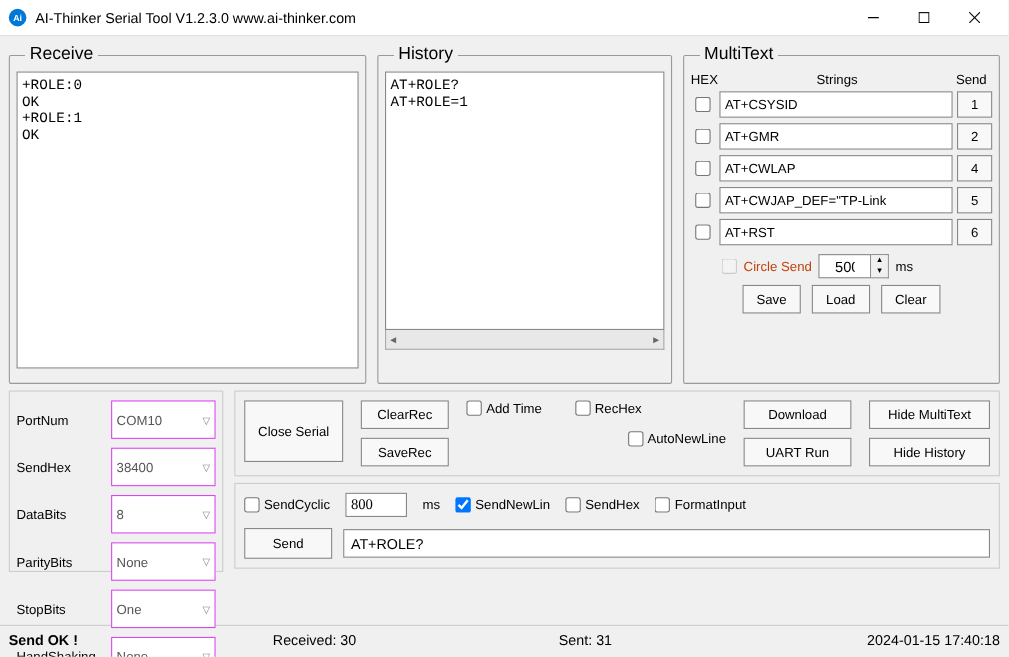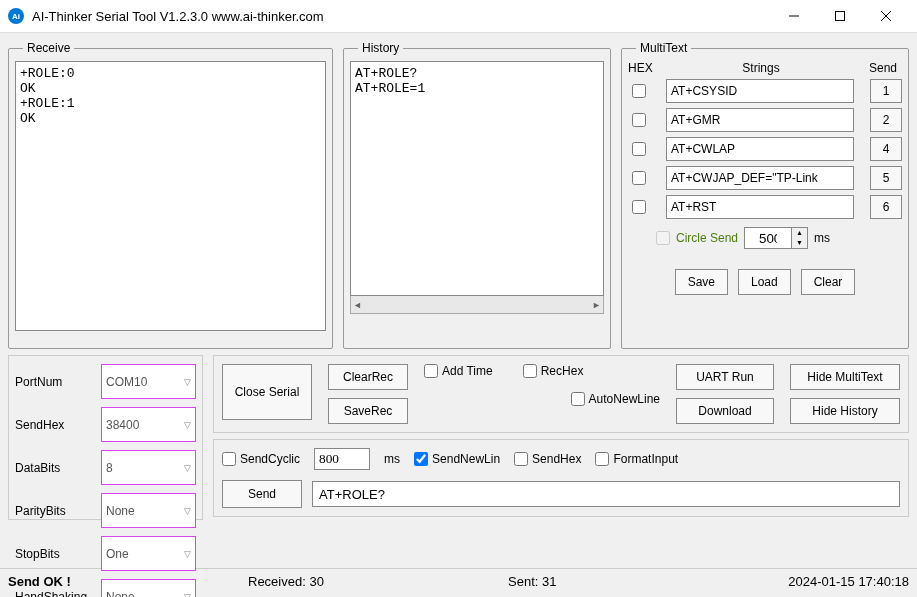--- a/index.html
+++ b/index.html
@@ -4,44 +4,44 @@
 <style>
 * { box-sizing: border-box; margin: 0; padding: 0; }
 body { font-family: Arial, sans-serif; font-size: 12px; background: #f0f0f0; width: 917px; height: 597px; overflow: hidden; color: #000; }
 .titlebar { height: 32px; background: #fff; display: flex; align-items: center; padding: 16px 8px; border-bottom: 1px solid #ddd; }
 .titlebar .icon { width: 16px; height: 16px; border-radius: 50%; background: #0078d7; display: flex; align-items: center; justify-content: center; color: #fff; font-size: 8px; font-weight: bold; margin-right: 8px; }
 .titlebar .title { flex: 1; font-size: 13px; }
 .titlebar .winbtn { width: 46px; height: 32px; display: flex; align-items: center; justify-content: center; cursor: pointer; }
 .main { padding: 8px; display: flex; flex-direction: column; gap: 6px; height: 535px; }
 .top-row { display: flex; gap: 10px; height: 308px; }
 fieldset { border: 1px solid #999; border-radius: 2px; padding: 6px; background: #f0f0f0; position: relative; }
-legend { font-size: 12px; padding: 0 4px; margin-left: 8px; }
+legend { font-size: 16px; padding: 0 4px; margin-left: 8px; }
 .receive-box { width: 325px; }
 .history-box { width: 268px; }
 .multitext-box { flex: 1; }
 .textarea-like { width: 100%; height: 270px; background: #fff; border: 1px solid #888; padding: 4px; font-family: "Courier New", monospace; font-size: 13px; white-space: pre; overflow: auto; resize: none; }
 .history-area { width: 100%; height: 235px; background: #fff; border: 1px solid #888; padding: 4px; font-family: "Courier New", monospace; font-size: 13px; white-space: pre; overflow: auto; }
 .hscroll { height: 18px; background: #e8e8e8; border: 1px solid #aaa; border-top: none; display: flex; align-items: center; justify-content: space-between; padding: 0 2px; }
 .hscroll span { font-size: 9px; color: #666; }
 .mt-header { display: flex; font-size: 12px; margin-bottom: 4px; }
 .mt-header .h-hex { width: 30px; }
 .mt-header .h-str { flex: 1; text-align: center; }
 .mt-header .h-send { width: 38px; text-align: center; }
-.mt-row { display: flex; align-items: center; gap: 16px; margin-bottom: 5px; }
+.mt-row { display: flex; align-items: center; gap: 4px; margin-bottom: 5px; }
 .mt-row input[type=checkbox] { width: 14px; height: 14px; margin: 0 4px; }
 .mt-row input[type=text] { flex: 1; height: 24px; border: 1px solid #888; padding: 0 4px; font-size: 12px; background: #fff; }
 .mt-row .num-btn { width: 32px; height: 24px; border: 1px solid #888; background: #f8f8f8; cursor: pointer; font-size: 12px; }
 .circle-row { display: flex; align-items: center; gap: 6px; margin-top: 8px; margin-left: 28px; }
 .circle-row input[type=checkbox] { width: 14px; height: 14px; }
-.circle-row .lbl { color: #4d7c0f; }
+.circle-row .lbl { color: #c2410c; }
 .spin { width: 48px; height: 22px; border: 1px solid #888; padding: 0 14px; text-align: right; background: #fff; }
 .spinwrap { display: flex; }
 .spin-arrows { width: 16px; display: flex; flex-direction: column; border: 1px solid #888; border-left: none; }
 .spin-arrows div { flex: 1; font-size: 7px; text-align: center; cursor: pointer; background: #f0f0f0; line-height: 9px; }
-.mt-btn-row { display: flex; gap: 10px; margin-top: 20px; justify-content: center; }
+.mt-btn-row { display: flex; gap: 10px; margin-top: 6px; justify-content: center; }
 .btn { height: 26px; padding: 0 12px; border: 1px solid #888; background: #f8f8f8; cursor: pointer; font-size: 12px; }
 .mid-row { display: flex; gap: 10px; height: 165px; }
 .port-box { width: 195px; border: 1px solid #ccc; background: #f0f0f0; padding: 8px 6px; display: flex; flex-direction: column; gap: 8px; }
 .port-row { display: flex; align-items: center; }
 .port-row label { width: 86px; font-size: 12px; }
 .port-row .combo { flex: 1; height: 35px; border: 1px solid #d946ef; background: #fff; display: flex; align-items: center; justify-content: space-between; padding: 0 4px; font-size: 12px; color: #555; cursor: pointer; }
 .port-row .combo .arrow { font-size: 9px; color: #888; }
 .ctrl-col { flex: 1; display: flex; flex-direction: column; gap: 6px; }
 .ctrl-top { display: flex; align-items: flex-start; border: 1px solid #ccc; padding: 8px; gap: 16px; background: #f0f0f0; height: 78px; }
 .close-serial { width: 90px; height: 56px; border: 1px solid #888; background: #f8f8f8; cursor: pointer; font-size: 12px; }
@@ -231,22 +231,22 @@
               </label>
           </div>
           <div class="chk-row" style="justify-content:flex-end">
             <label class="chk">
                 <input type="checkbox" style="">
                 <span>AutoNewLine</span>
               </label>
           </div>
         </div>
         <div class="right-btns">
+          <button class="btn">Download</button>
           <button class="btn">UART Run</button>
-          <button class="btn">Download</button>
         </div>
         <div class="right-btns2">
           <button class="btn">Hide MultiText</button>
           <button class="btn">Hide History</button>
         </div>
       </div>
 
       <div class="send-box">
         <div class="send-opts">
           <label class="chk">

